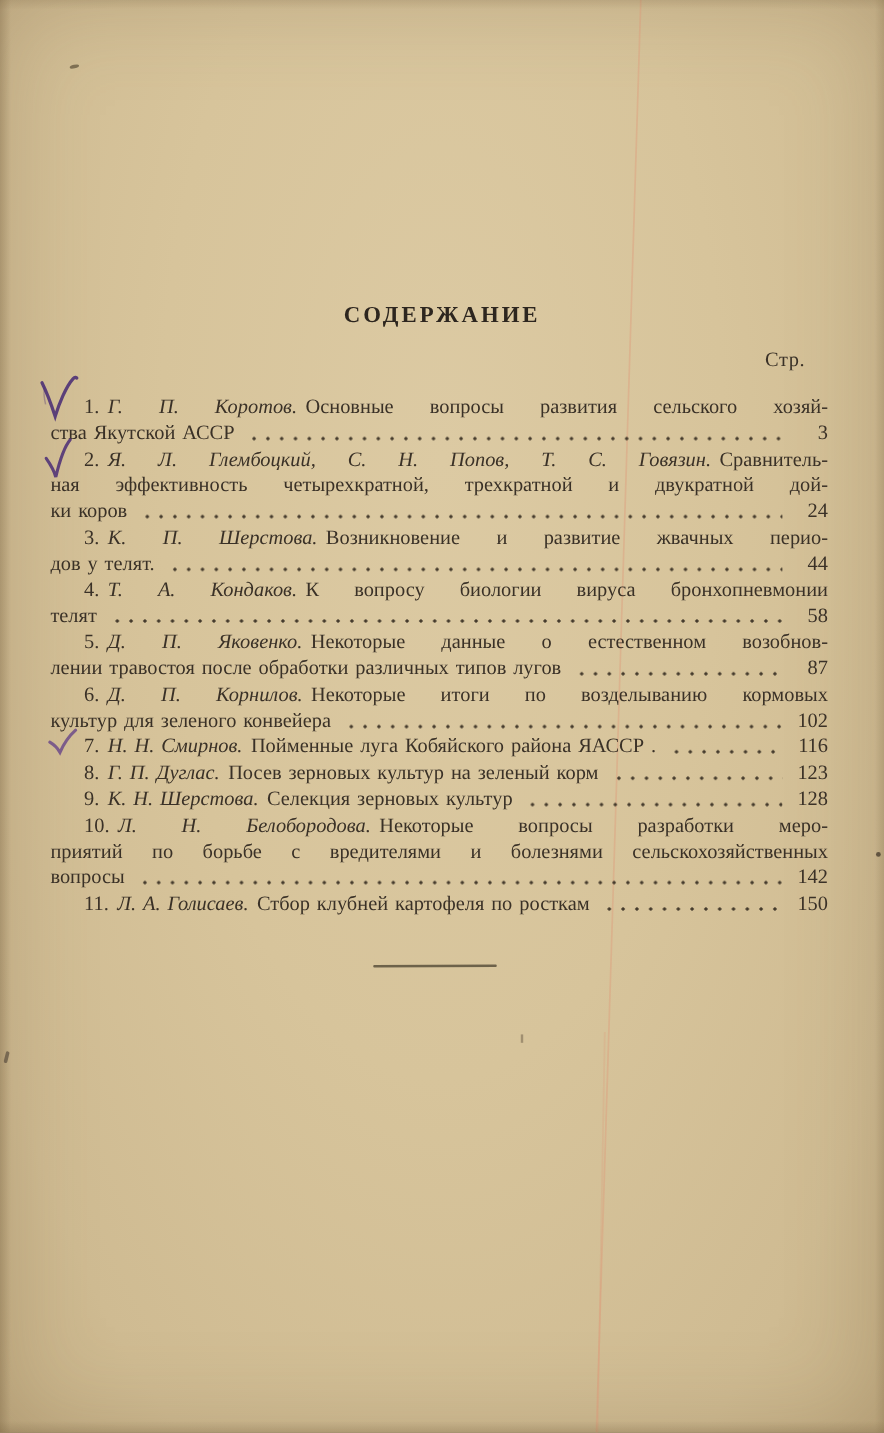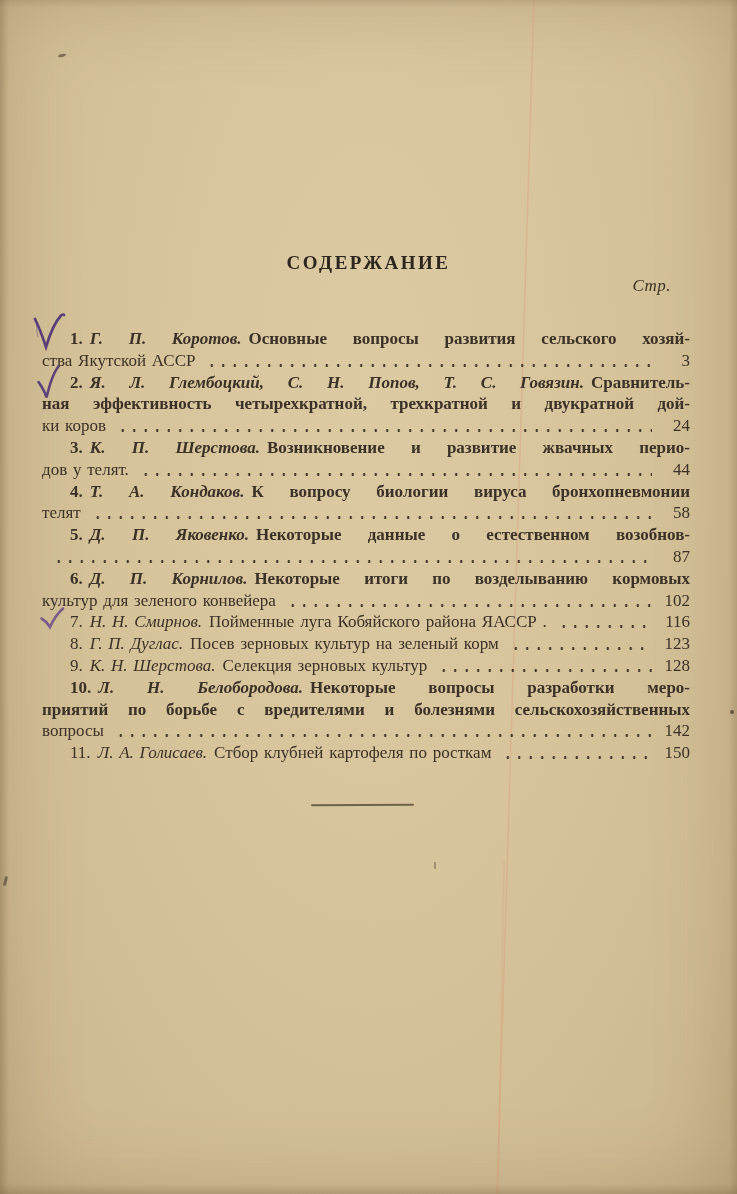--- a/index.html
+++ b/index.html
@@ -21,29 +21,29 @@
       linear-gradient(270deg, rgba(110,88,55,.20) 0, rgba(110,88,55,0) 8px),
       linear-gradient(0deg, rgba(110,88,55,.26) 0, rgba(110,88,55,0) 10px),
       linear-gradient(180deg, rgba(110,88,55,.16) 0, rgba(110,88,55,0) 8px);
   }
   .title{
     position:absolute;top:252px;left:0;width:737px;
     text-align:center;font-size:19px;font-weight:bold;
     letter-spacing:2.5px;color:#2d261f;
   }
   .page-col-label{
-    position:absolute;top:276px;right:66px;
-    font-size:17px;color:#3a3127;letter-spacing:.5px;font-style:italic;
+    position:absolute;top:290px;right:66px;
+    font-size:17px;color:#3a3127;letter-spacing:.5px;
   }
   .toc{
     position:absolute;left:42px;top:328px;width:648px;
     font-size:17px;line-height:21.8px;color:#3a3127;word-spacing:1.5px;
   }
   .line{display:flex;height:21.8px;white-space:nowrap;}
-  .line.fill{display:block;text-align:justify;text-align-last:justify;white-space:normal;overflow:hidden;font-weight:bold;}
+  .line.fill{display:block;text-align:justify;text-align-last:justify;white-space:normal;overflow:hidden;}
   .line.first{padding-left:28px;}
   .num{margin-right:7px;}
   .author{font-style:italic;margin-right:7px;}
   .leader{
     flex:1 1 auto;min-width:6px;height:21.8px;margin:0 4px 0 9px;
     background-image:radial-gradient(circle, #443a2c 1.2px, rgba(0,0,0,0) 1.5px);
     background-size:11.5px 5px;background-repeat:repeat-x;background-position:2px 13px;
   }
   .pagenum{width:34px;flex:0 0 34px;text-align:right;}
   .rule{
@@ -91,20 +91,21 @@
         <span class="pagenum">44</span>
       </div>
       <div class="line first fill"><span class="num">4.</span><span class="author">Т. А. Кондаков.</span><span class="txt">К вопросу биологии вируса бронхопневмонии</span></div>
       <div class="line">
         <span class="txt">телят</span>
         <span class="leader"></span>
         <span class="pagenum">58</span>
       </div>
       <div class="line first fill"><span class="num">5.</span><span class="author">Д. П. Яковенко.</span><span class="txt">Некоторые данные о естественном возобнов-</span></div>
       <div class="line">
+        <span class="txt">лении травостоя после обработки различных типов лугов</span>
         <span class="leader"></span>
         <span class="pagenum">87</span>
       </div>
       <div class="line first fill"><span class="num">6.</span><span class="author">Д. П. Корнилов.</span><span class="txt">Некоторые итоги по возделыванию кормовых</span></div>
       <div class="line">
         <span class="txt">культур для зеленого конвейера</span>
         <span class="leader"></span>
         <span class="pagenum">102</span>
       </div>
       <div class="line first">

